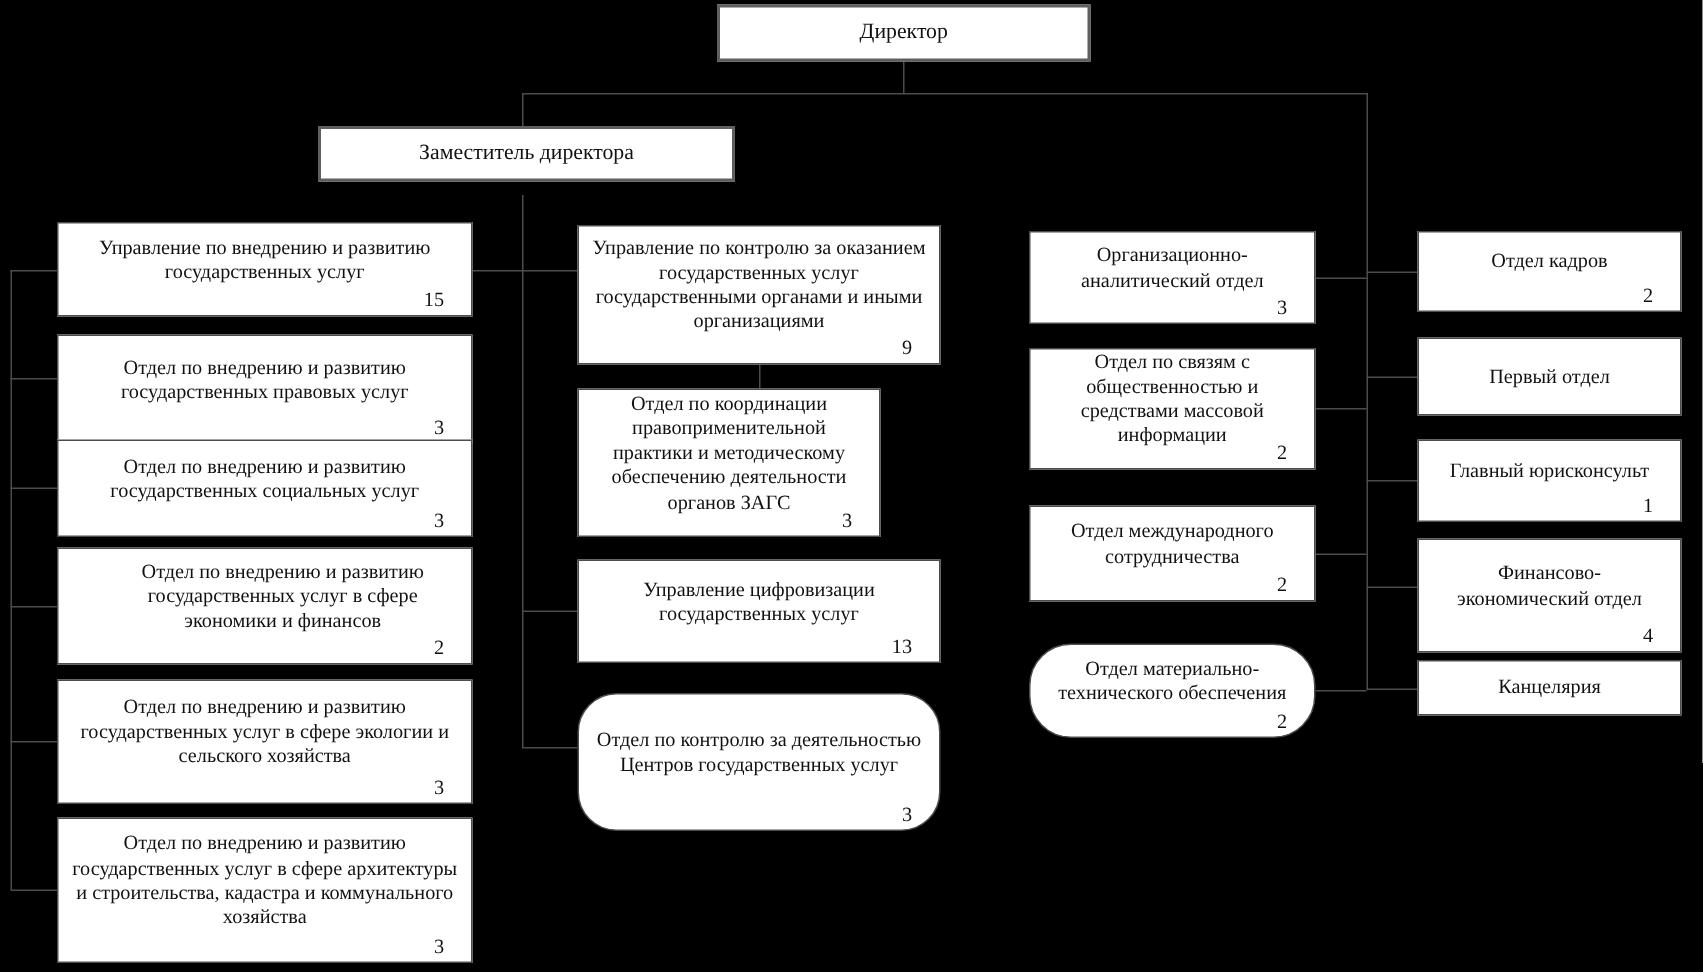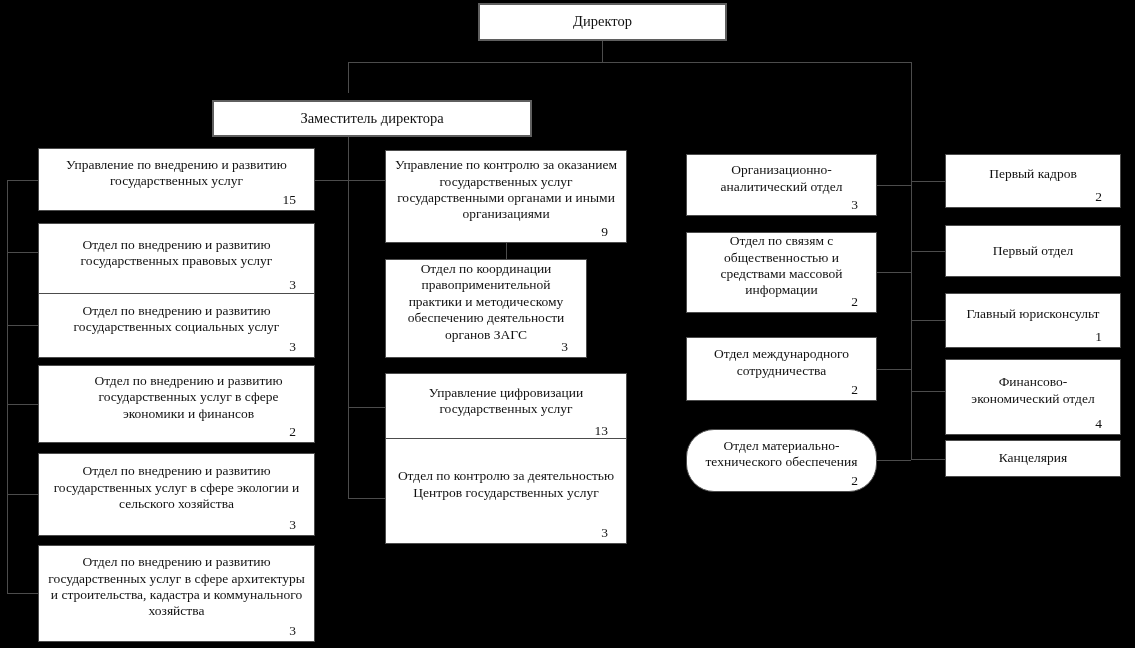--- a/index.html
+++ b/index.html
@@ -51,21 +51,21 @@
   <div class="hl" style="left:877px;top:460px;width:34px;"></div>
   <div class="hl" style="left:911px;top:181px;width:34px;"></div>
   <div class="hl" style="left:911px;top:251px;width:34px;"></div>
   <div class="hl" style="left:911px;top:320px;width:34px;"></div>
   <div class="hl" style="left:911px;top:391px;width:34px;"></div>
   <div class="hl" style="left:911px;top:459px;width:34px;"></div>
 
   <div class="box major" style="left:478px;top:3px;width:249px;height:38px;">
     <div class="label">Директор</div>
   </div>
-  <div class="box major" style="left:212px;top:100px;width:320px;height:37px;">
+  <div class="box major" style="left:212px;top:84px;width:278px;height:37px;">
     <div class="label">Заместитель директора</div>
   </div>
 
   <div class="box has-count" style="left:38px;top:148px;width:277px;height:63px;">
     <div class="label">Управление по внедрению и развитию государственных услуг</div>
     <div class="count">15</div>
   </div>
   <div class="box has-count" style="left:38px;top:223px;width:277px;height:73px;">
     <div class="label">Отдел по внедрению и развитию государственных правовых услуг</div>
     <div class="count">3</div>
@@ -92,21 +92,21 @@
     <div class="count">9</div>
   </div>
   <div class="box has-count" style="left:385px;top:259px;width:202px;height:99px;">
     <div class="label">Отдел по координации правоприменительной практики и методическому обеспечению деятельности органов ЗАГС</div>
     <div class="count">3</div>
   </div>
   <div class="box has-count" style="left:385px;top:373px;width:242px;height:69px;">
     <div class="label">Управление цифровизации государственных услуг</div>
     <div class="count">13</div>
   </div>
-  <div class="box has-count" style="left:385px;top:438px;width:242px;height:106px;">
+  <div class="box has-count" style="left:385px;top:462px;width:242px;height:92px;border-radius:26px;">
     <div class="label">Отдел по контролю за деятельностью Центров государственных услуг</div>
     <div class="count">3</div>
   </div>
 
   <div class="box has-count" style="left:686px;top:154px;width:191px;height:62px;">
     <div class="label">Организационно-аналитический отдел</div>
     <div class="count">3</div>
   </div>
   <div class="box has-count" style="left:686px;top:232px;width:191px;height:81px;">
     <div class="label">Отдел по связям с общественностью и средствами массовой информации</div>
@@ -115,21 +115,21 @@
   <div class="box has-count" style="left:686px;top:337px;width:191px;height:64px;justify-content:flex-end;">
     <div class="label">Отдел международного сотрудничества</div>
     <div class="count">2</div>
   </div>
   <div class="box has-count" style="left:686px;top:429px;width:191px;height:63px;border-radius:28px;">
     <div class="label">Отдел материально-технического обеспечения</div>
     <div class="count">2</div>
   </div>
 
   <div class="box has-count" style="left:945px;top:154px;width:176px;height:54px;">
-    <div class="label">Первый кадров</div>
+    <div class="label">Отдел кадров</div>
     <div class="count">2</div>
   </div>
   <div class="box" style="left:945px;top:225px;width:176px;height:52px;">
     <div class="label">Первый отдел</div>
   </div>
   <div class="box has-count" style="left:945px;top:293px;width:176px;height:55px;">
     <div class="label">Главный юрисконсульт</div>
     <div class="count">1</div>
   </div>
   <div class="box has-count" style="left:945px;top:359px;width:176px;height:76px;">

